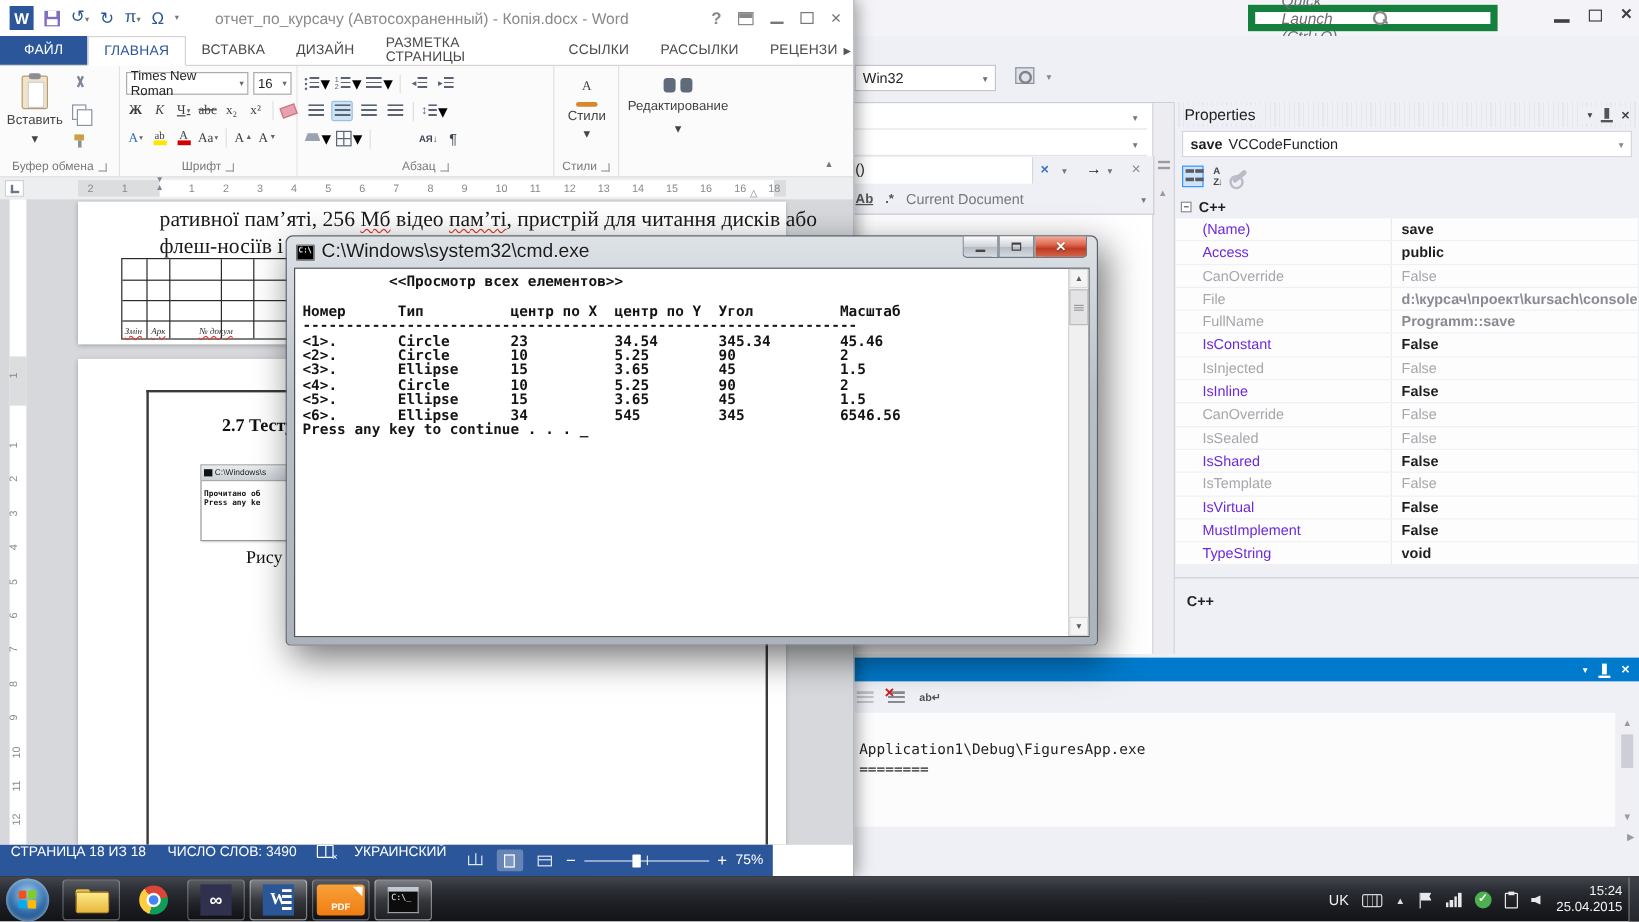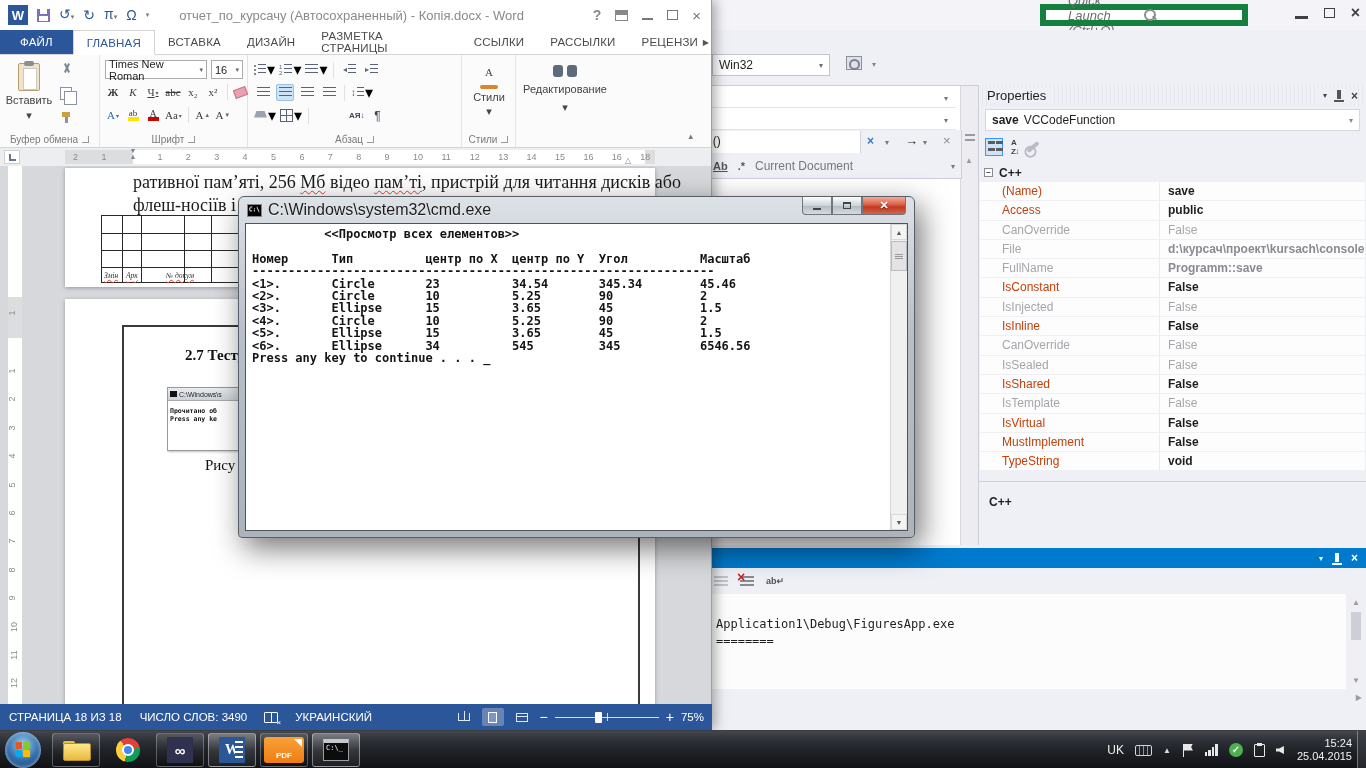--- a/index.html
+++ b/index.html
@@ -62,21 +62,21 @@
 .ic-cat i{background:#5a5a66;height:3px;}
 .ic-az{font-size:8px;font-weight:bold;color:#444;letter-spacing:-1px;}
 .ic-wrench{width:14px;height:4px;background:#b9bcc6;transform:rotate(-40deg);border-radius:2px;position:relative;}
 .ic-wrench::before{content:"";position:absolute;left:-4px;top:-2px;width:8px;height:8px;border:2px solid #b9bcc6;border-radius:50%;}
 .props-grid{position:absolute;left:1px;top:78px;right:1px;}
 .pcat{height:19px;display:flex;align-items:center;gap:6px;font-size:12px;font-weight:bold;color:#1e1e1e;padding-left:4px;background:#eff0f5;}
 .expander{width:9px;height:9px;border:1px solid #8a8a90;background:#fff;font-size:8px;line-height:7px;text-align:center;color:#444;}
 .prow{height:19.3px;display:flex;background:#fdfdfe;border-bottom:1px solid #f0f0f3;font-size:12px;}
 .prow .plabel{width:180px;padding:2px 4px 0 22px;border-right:1px solid #ebebef;white-space:nowrap;overflow:hidden;}
 .prow .pvalue{flex:1;padding:2px 4px 0 8px;white-space:nowrap;overflow:hidden;}
-.prow.bold .plabel{color:#c2410c;}
+.prow.bold .plabel{color:#6d28d9;}
 .prow.bold .pvalue{font-weight:bold;color:#1e1e1e;}
 .prow.gray .plabel{color:#a6a6ab;}
 .prow.gray .pvalue{color:#a6a6ab;}
 .prow.grayBold .plabel{color:#a6a6ab;}
 .prow.grayBold .pvalue{font-weight:bold;color:#8a8a92;}
 .props-foot{position:absolute;left:0;right:0;bottom:0;height:76px;border-top:1px solid #ccced8;background:#eff0f5;padding:10px;}
 .props-foot b{font-size:12px;color:#1e1e1e;}
 
 
 .vsout{position:absolute;left:700px;top:545px;width:666px;height:158px;background:#eff0f5;}
@@ -206,21 +206,21 @@
 .p2{top:133px;height:405px;}
 .p2frame{position:absolute;left:57px;top:26px;width:518px;height:379px;border:2px solid #3a3a3a;border-bottom:none;}
 .heading{position:absolute;left:120px;top:48px;font-family:"Liberation Serif",serif;font-weight:bold;font-size:15px;color:#111;white-space:nowrap;}
 .figure{position:absolute;left:102px;top:88px;width:130px;height:64px;border:1px solid #999;background:#fff;box-shadow:1px 1px 2px rgba(0,0,0,.25);}
 .figure .ftitle{height:13px;background:linear-gradient(#e9ecef,#cdd2d8);border-bottom:1px solid #aaa;font-size:7px;color:#222;display:flex;align-items:center;gap:2px;padding:0 2px;white-space:nowrap;overflow:hidden;}
 .figure .fico{width:7px;height:6px;background:#111;flex:0 0 auto;}
 .figure pre{font-family:"DejaVu Sans Mono",monospace;font-size:6.5px;line-height:8px;font-weight:bold;color:#111;padding:6px 2px 0 2px;}
 .caption{position:absolute;left:140px;top:158px;font-family:"Liberation Serif",serif;font-size:15px;color:#111;}
 
 
-.w-status{position:absolute;left:0;bottom:0;width:712px;height:26px;background:#2b579a;color:#fff;display:flex;align-items:center;font-size:11.5px;}
+.w-status{position:absolute;left:0;bottom:0;width:644px;height:26px;background:#2b579a;color:#fff;display:flex;font-size:11.5px;}
 .ws-item{padding:0 9px;white-space:nowrap;}
 .ws-book{width:14px;height:11px;border:1px solid #fff;border-radius:1px;position:relative;margin:0 8px;}
 .ws-book::before{content:"";position:absolute;left:6px;top:0;width:1px;height:9px;background:#fff;}
 .ws-book::after{content:"×";position:absolute;right:-4px;bottom:-5px;font-size:8px;color:#fff;}
 .ws-right{margin-left:auto;display:flex;align-items:center;gap:7px;padding-right:8px;}
 .vbtn{width:22px;height:18px;display:flex;align-items:center;justify-content:center;border-radius:2px;}
 .vbtn.sel{background:rgba(255,255,255,.28);}
 .vi-read{width:12px;height:8px;border:1px solid #dfe8f5;border-top:none;position:relative;}
 .vi-read::before{content:"";position:absolute;left:5px;top:-2px;width:1px;height:9px;background:#dfe8f5;}
 .vi-page{width:9px;height:11px;border:1px solid #fff;background:rgba(255,255,255,.15);}

